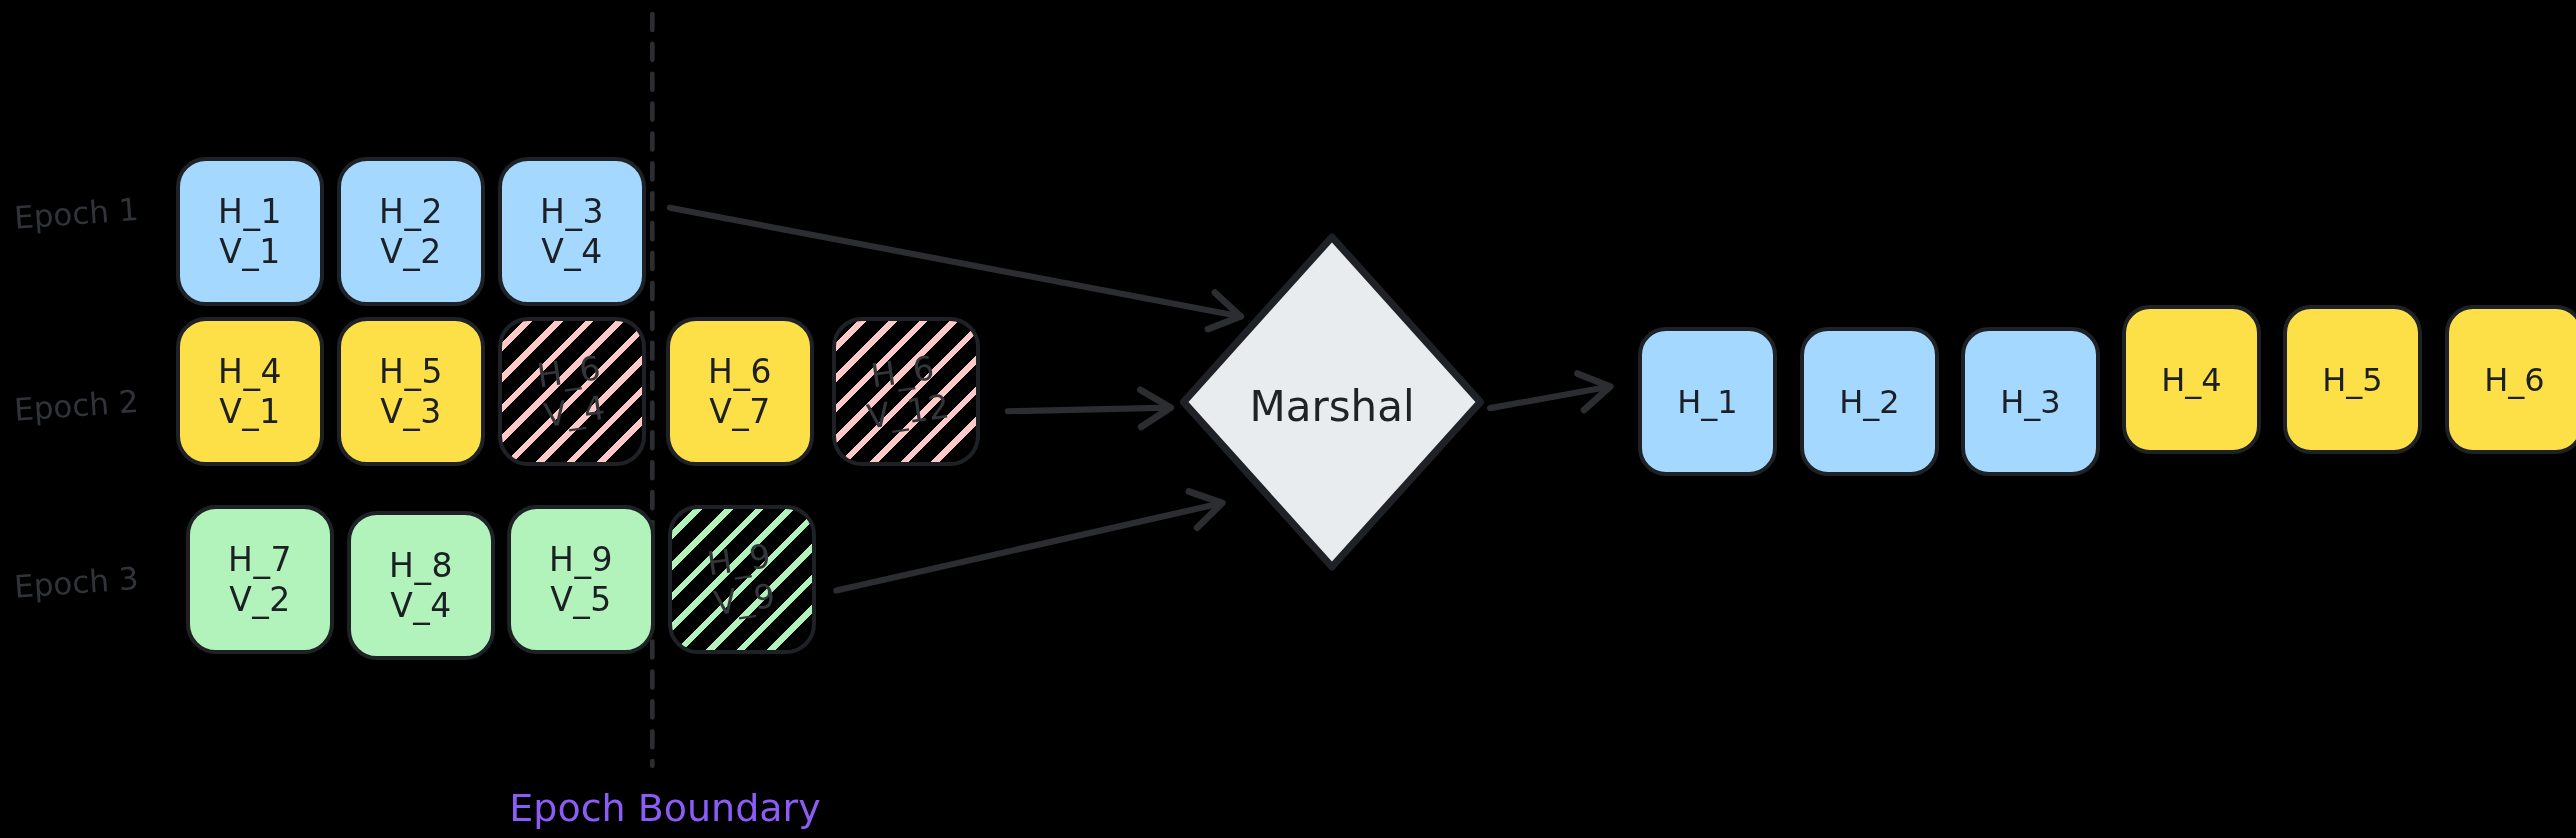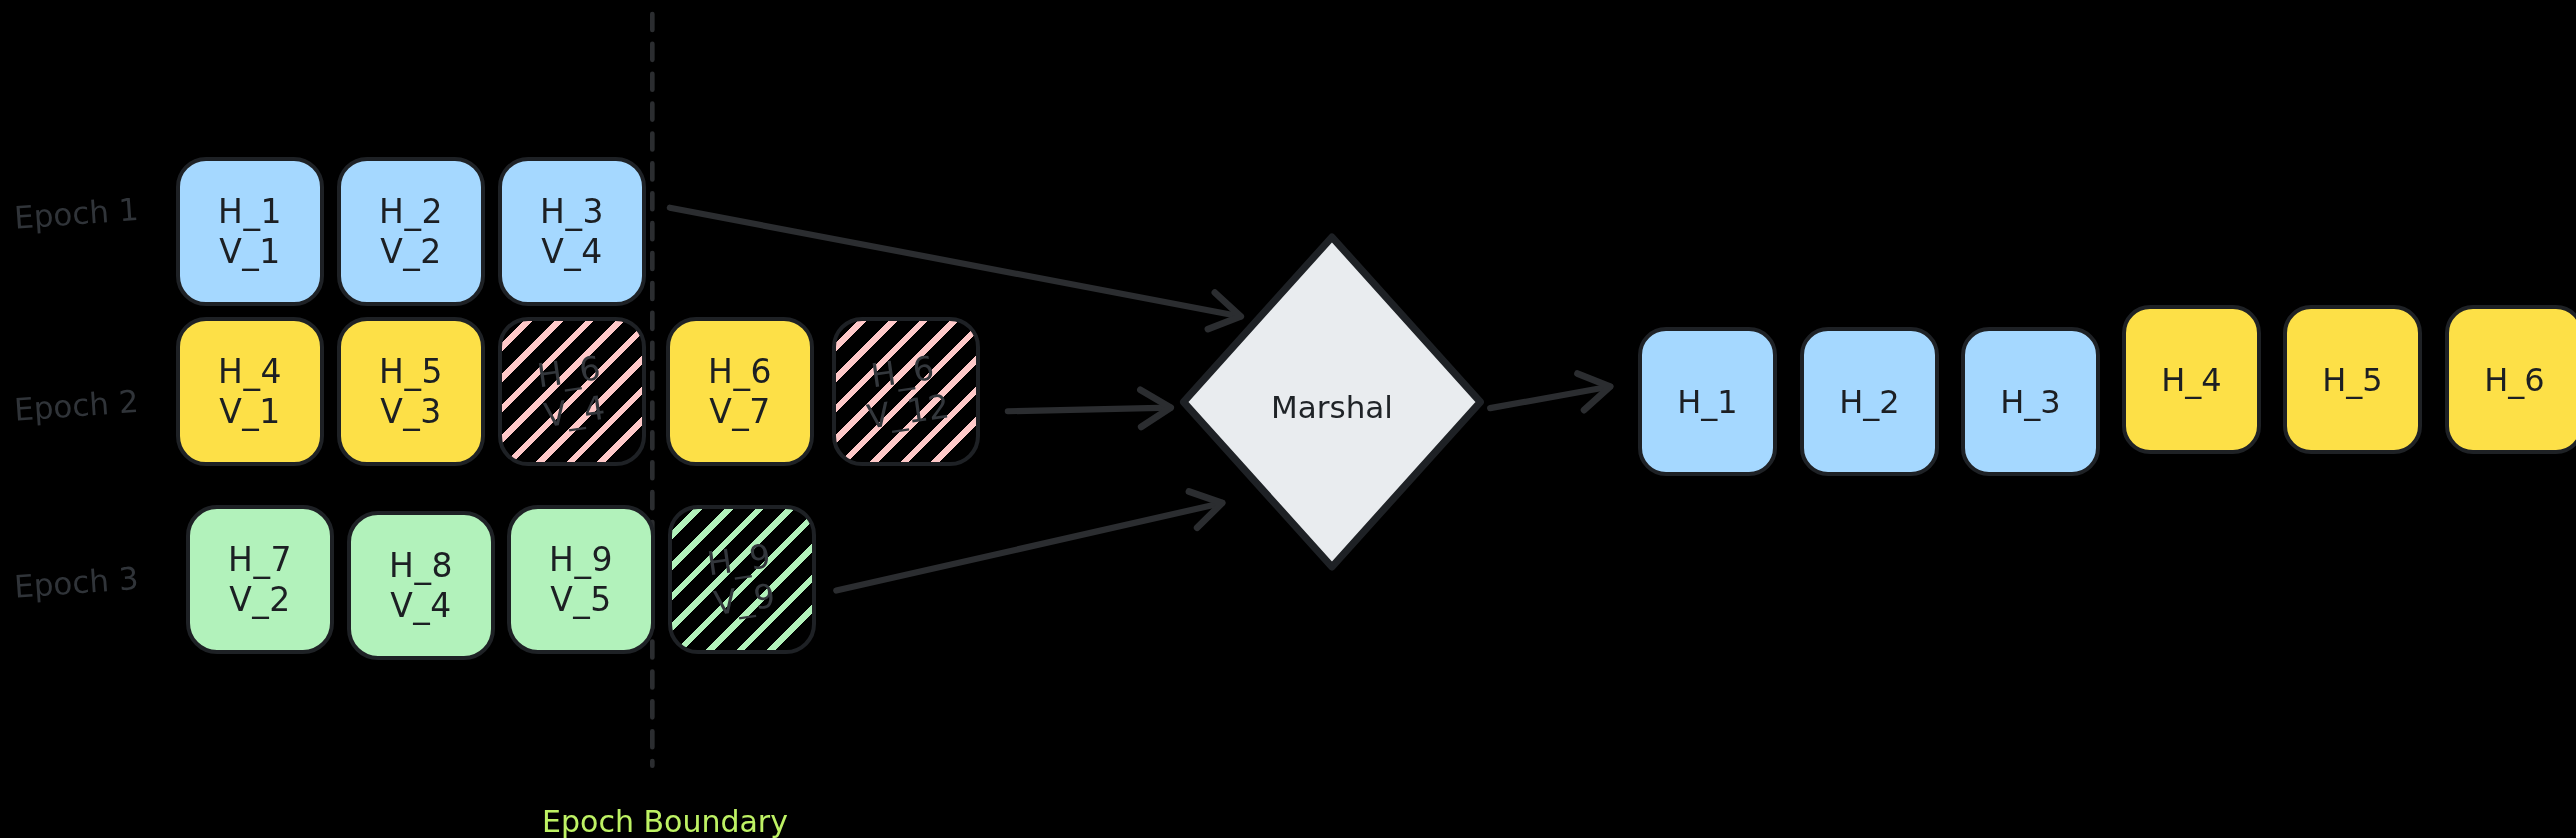--- a/index.html
+++ b/index.html
@@ -36,21 +36,21 @@
   .btxt {
     display: flex;
     flex-direction: column;
     font-size: 33px;
     line-height: 40px;
     color: #1c1f23;
     letter-spacing: 0.5px;
   }
   .fill-blue  { background: #a5d8ff; margin-top: 22px; }
   .fill-pink  { background: #fde047; }
-  .fill-green { background: #b2f2bb; border-radius: 31px; }
+  .fill-green { background: #b2f2bb; }
   .hatch-pink {
     background: repeating-linear-gradient(135deg,
       rgba(0,0,0,0) 0px, rgba(0,0,0,0) 15.5px,
       #ffc9c9 15.5px, #ffc9c9 21.6px);
   }
   .hatch-green {
     background: repeating-linear-gradient(135deg,
       rgba(0,0,0,0) 0px, rgba(0,0,0,0) 15.5px,
       #b2f2bb 15.5px, #b2f2bb 21.6px);
   }
@@ -77,37 +77,37 @@
     left: 14.4px;
     width: 134px;
     font-size: 31px;
     color: #303439;
     transform: rotate(-4deg);
     white-space: nowrap;
   }
   .boundary-label {
     position: absolute;
     left: 495px;
-    top: 804px;
+    top: 786px;
     width: 340px;
     text-align: center;
-    font-size: 30px;
-    color: #bef264;
+    font-size: 38px;
+    color: #8b5cf6;
     white-space: nowrap;
   }
   .marshal-label {
     position: absolute;
     left: 1229px;
     top: 385px;
     width: 206px;
     height: 43px;
     display: flex;
     align-items: center;
     justify-content: center;
-    font-size: 31px;
+    font-size: 42px;
     color: #1f2327;
   }
 </style>
 </head>
 <body>
 
 <div id="canvas">
 
   <svg id="arrow-layer" viewBox="0 0 5962 1628" xmlns="http://www.w3.org/2000/svg">
     <defs>

